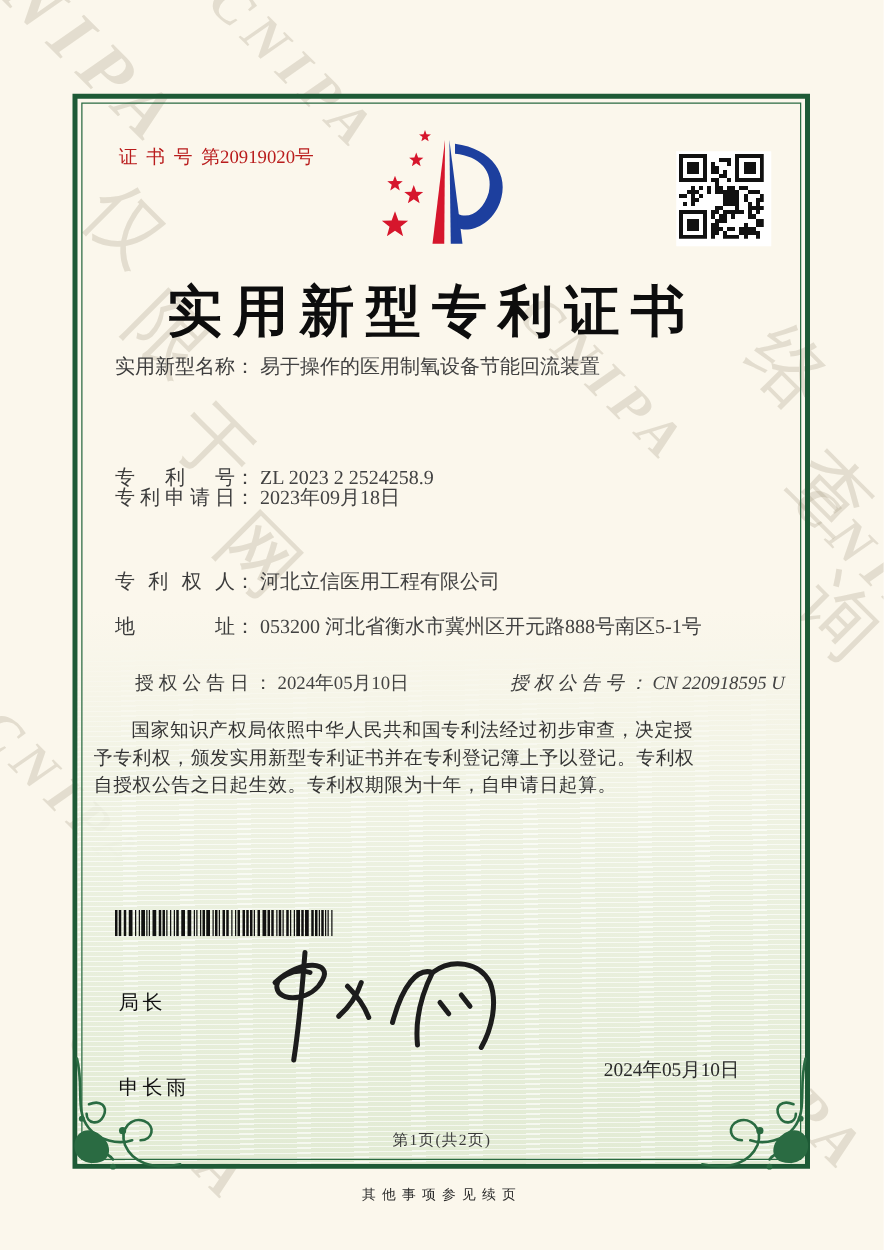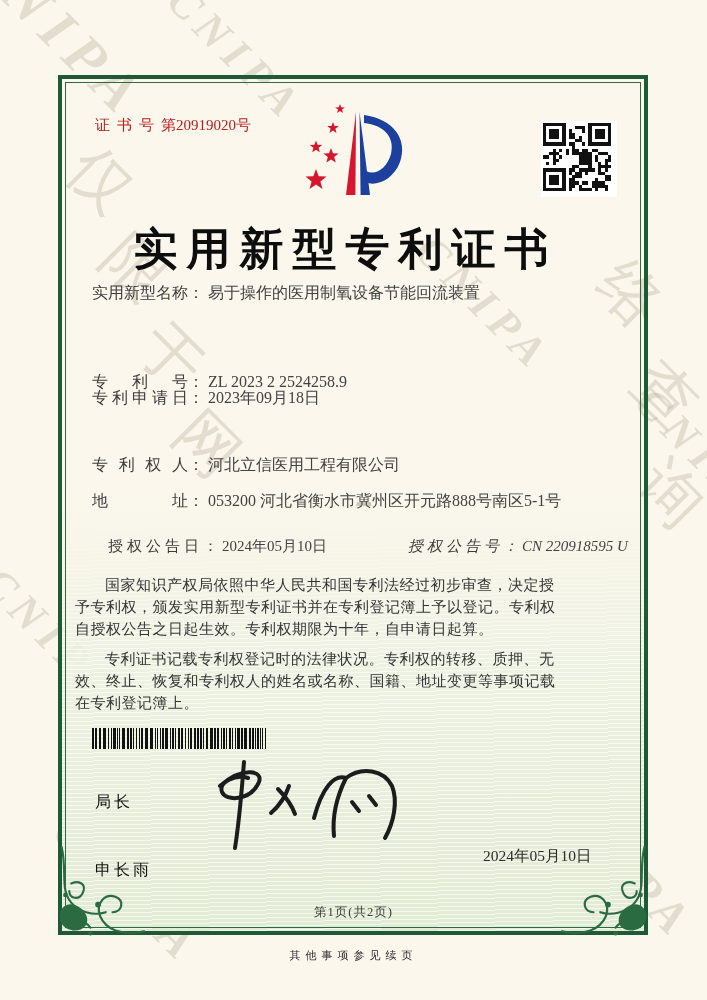--- a/index.html
+++ b/index.html
@@ -275,21 +275,20 @@
 
     <div class="abs grant-row" style="top:537px">
       <span class="glbl">授权公告日</span><span class="colon">：</span><span>2024年05月10日</span>
       <span class="grant-no">
         <span class="glbl">授权公告号</span><span class="colon">：</span><span>CN 220918595 U</span>
       </span>
     </div>
 
     <div class="abs paras">
       <p>国家知识产权局依照中华人民共和国专利法经过初步审查，决定授予专利权，颁发实用新型专利证书并在专利登记簿上予以登记。专利权自授权公告之日起生效。专利权期限为十年，自申请日起算。</p>
-      <p>专利证书记载专利权登记时的法律状况。专利权的转移、质押、无效、终止、恢复和专利权人的姓名或名称、国籍、地址变更等事项记载在专利登记簿上。</p>
     </div>
 
     <svg class="abs" style="left:92px;top:728px;" width="180" height="21" id="barcode">
         <rect x="0" y="0" width="2" height="21" fill="#111"></rect>
         <rect x="3" y="0" width="2" height="21" fill="#111"></rect>
         <rect x="7" y="0" width="2" height="21" fill="#111"></rect>
         <rect x="11" y="0" width="3" height="21" fill="#111"></rect>
         <rect x="16" y="0" width="1" height="21" fill="#111"></rect>
         <rect x="19" y="0" width="1" height="21" fill="#111"></rect>
         <rect x="21" y="0" width="3" height="21" fill="#111"></rect>

